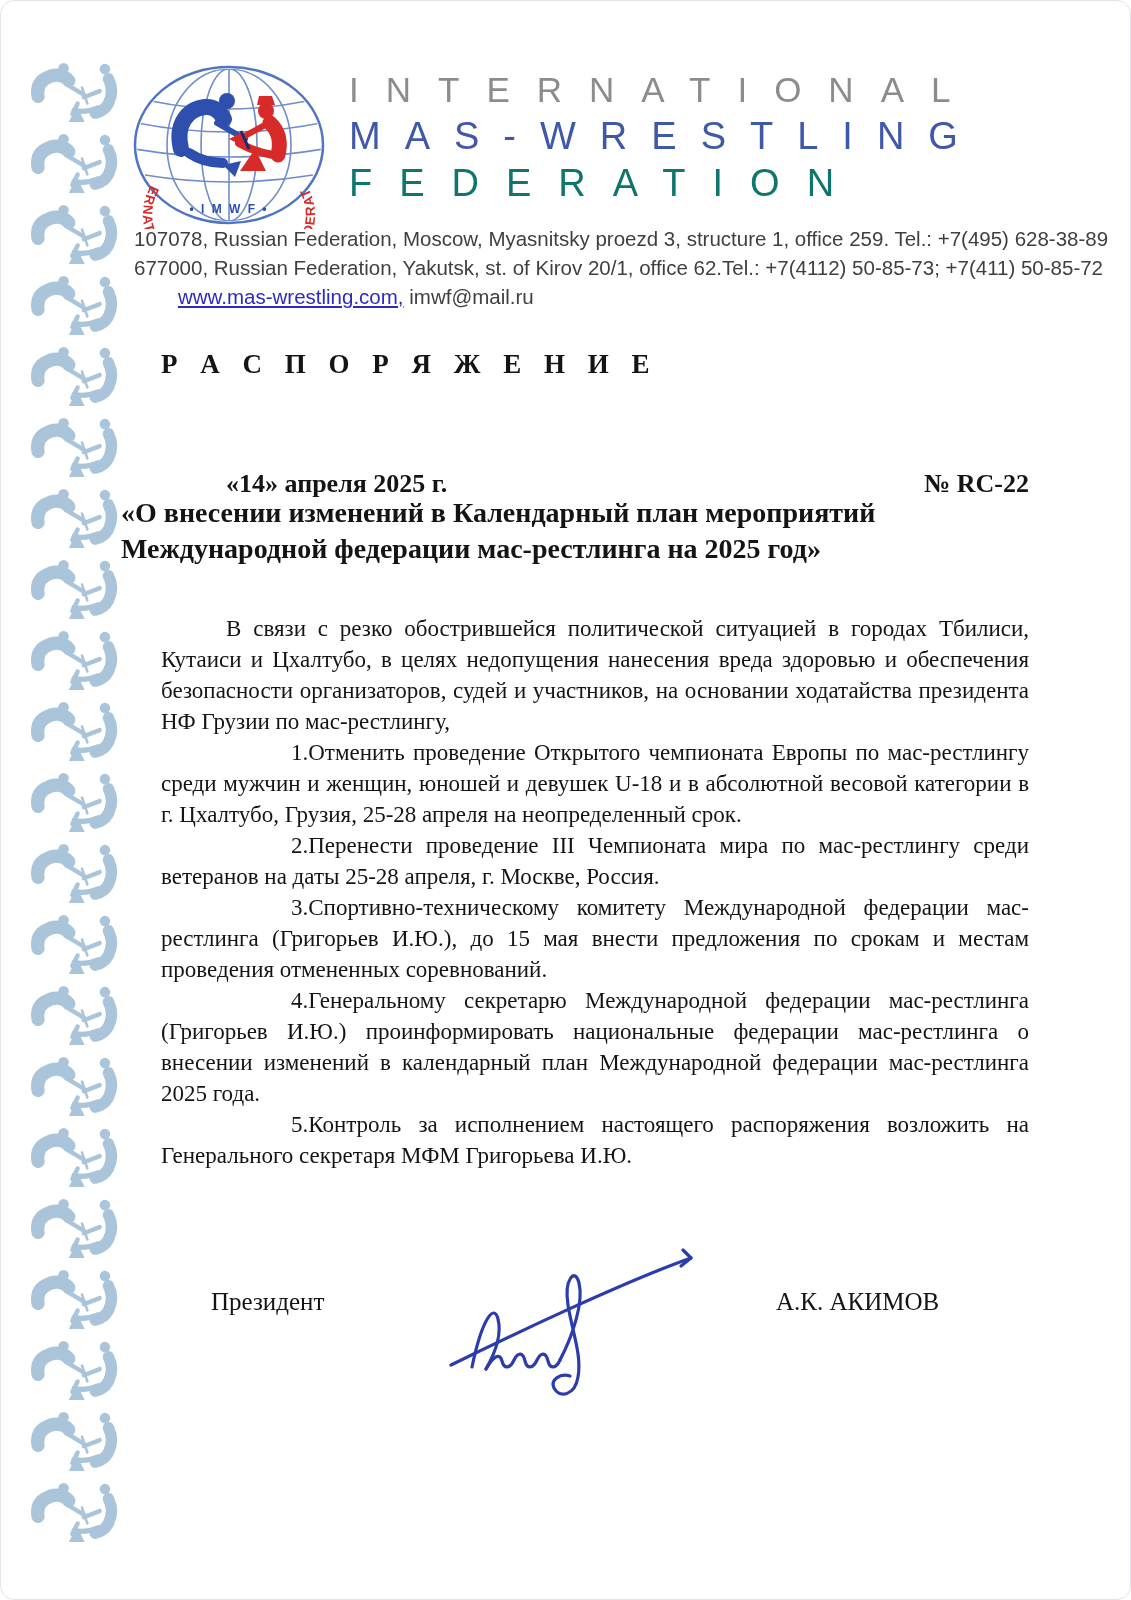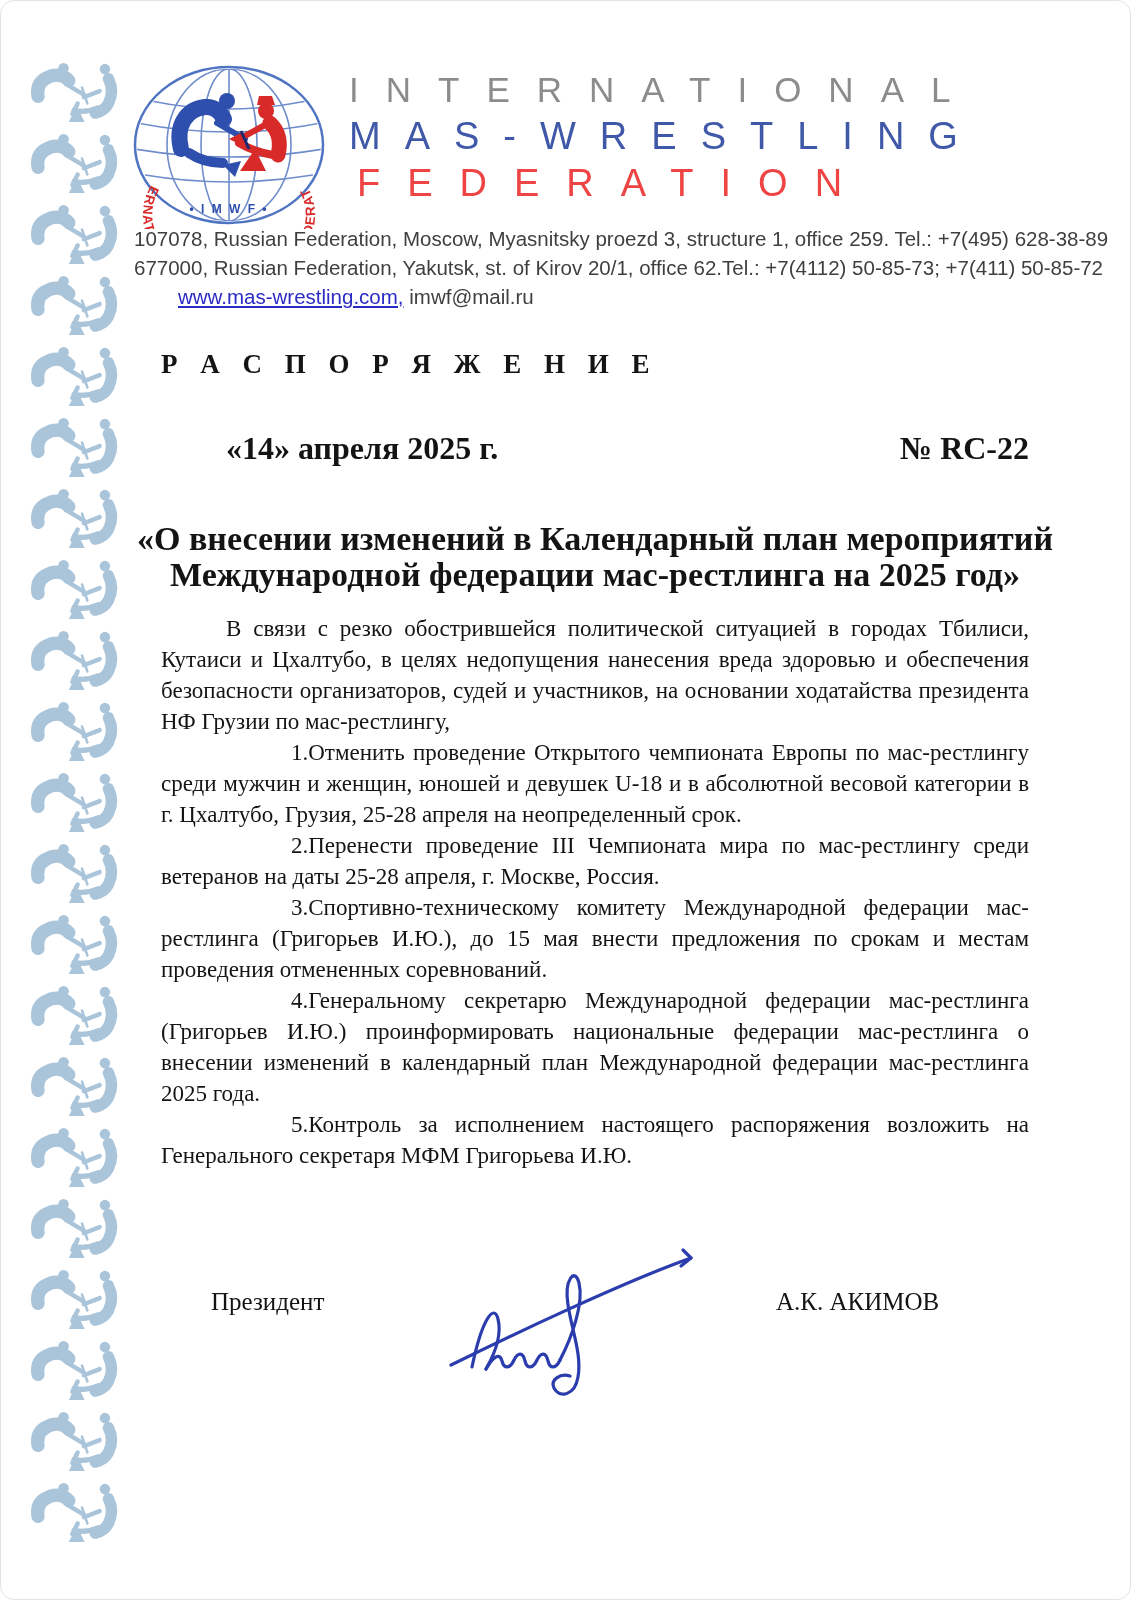--- a/index.html
+++ b/index.html
@@ -15,33 +15,33 @@
     color:#141414;
   }
   
   .wm-col{position:absolute;left:30px;top:60px;width:92px;display:flex;flex-direction:column;gap:9px;}
   .wm-col svg{display:block;color:#aac4da;}
   
   .logo-wrap{position:absolute;left:128px;top:60px;width:200px;height:168px;}
   .wordmark{position:absolute;left:348px;top:66px;font-family:"Liberation Sans",sans-serif;font-weight:normal;white-space:nowrap;}
   .wm-line1{font-size:35px;letter-spacing:27px;color:#8a8c8e;line-height:46px;}
   .wm-line2{font-size:38px;letter-spacing:24px;color:#3f58a8;line-height:47px;}
-  .wm-line3{font-size:38px;letter-spacing:27px;color:#ef4444;line-height:47px;margin-left:8px;}
+  .wm-line3{font-size:38px;letter-spacing:27px;color:#0f766e;line-height:47px;}
   .address{position:absolute;left:133px;top:223px;font-family:"Liberation Sans",sans-serif;
     font-size:20.5px;line-height:29px;color:#3f3f41;}
   .address a{color:#2a2ac4;text-decoration:underline;margin-left:44px;}
   .address .email{color:#3f3f41;text-decoration:none;}
   
   .doc-title{position:absolute;left:160px;top:348px;width:868px;
     font-weight:bold;font-size:27px;letter-spacing:8px;}
-  .date-row{position:absolute;left:160px;top:429px;width:868px;display:flex;
-    justify-content:space-between;font-weight:bold;font-size:32px;}
+  .date-row{position:absolute;left:160px;top:468px;width:868px;display:flex;
+    justify-content:space-between;font-weight:bold;font-size:26px;}
   .date-row .doc-date{margin-left:65px;}
-  .subject{position:absolute;left:120px;top:520px;width:948px;text-align:center;
-    font-weight:bold;font-size:34px;line-height:36px;}
+  .subject{position:absolute;left:120px;top:494px;width:948px;text-align:left;
+    font-weight:bold;font-size:28px;line-height:36px;}
   .body-block{position:absolute;left:160px;top:612px;width:868px;
     font-size:23px;line-height:31px;text-align:justify;}
   .body-p{margin:0;text-indent:65px;}
   .resolve{margin:0;font-weight:bold;text-indent:0;}
   .item-num{display:inline-block;min-width:60px;}
   
   .sig-row{position:absolute;left:0;top:1225px;width:1131px;height:200px;}
   .sig-position{position:absolute;left:210px;top:62px;font-size:25px;}
   .sig-name{position:absolute;left:775px;top:62px;font-size:25px;}
   .autograph{position:absolute;left:435px;top:5px;}

